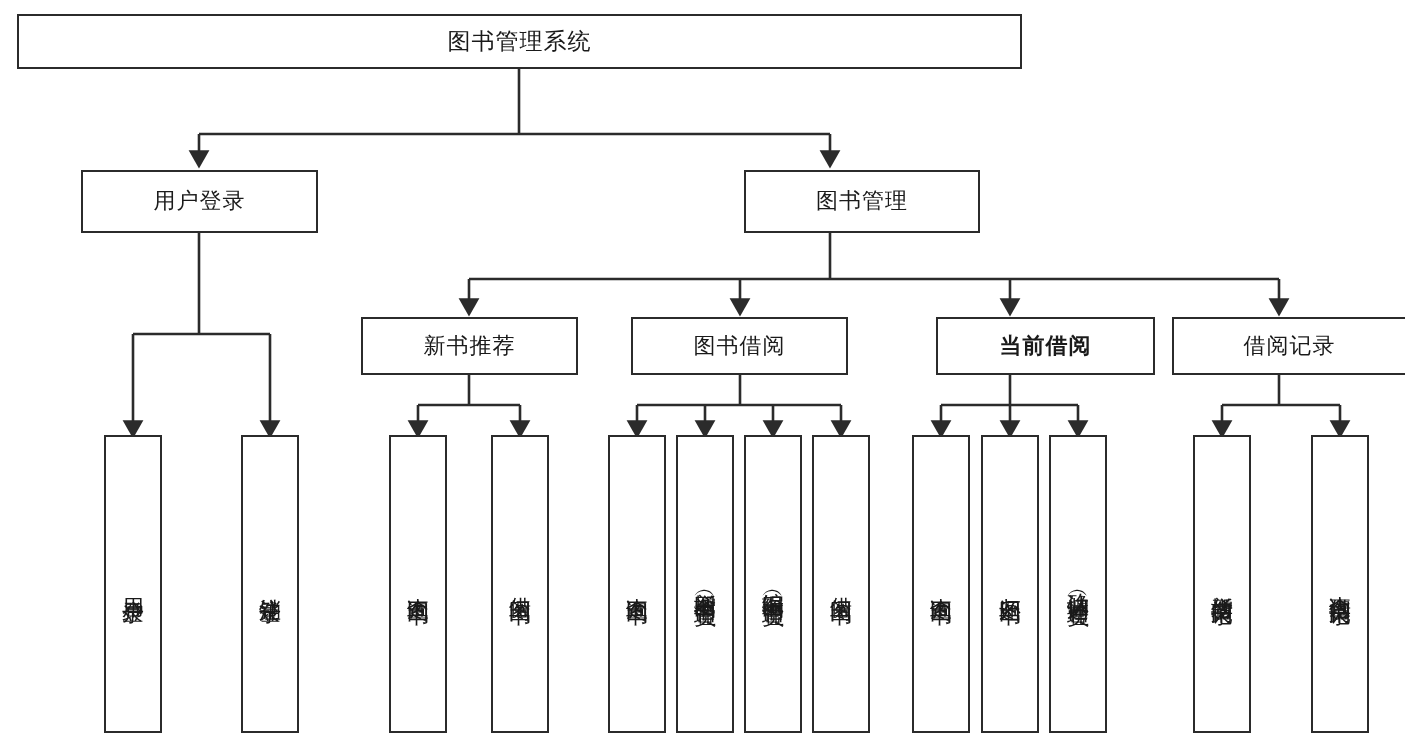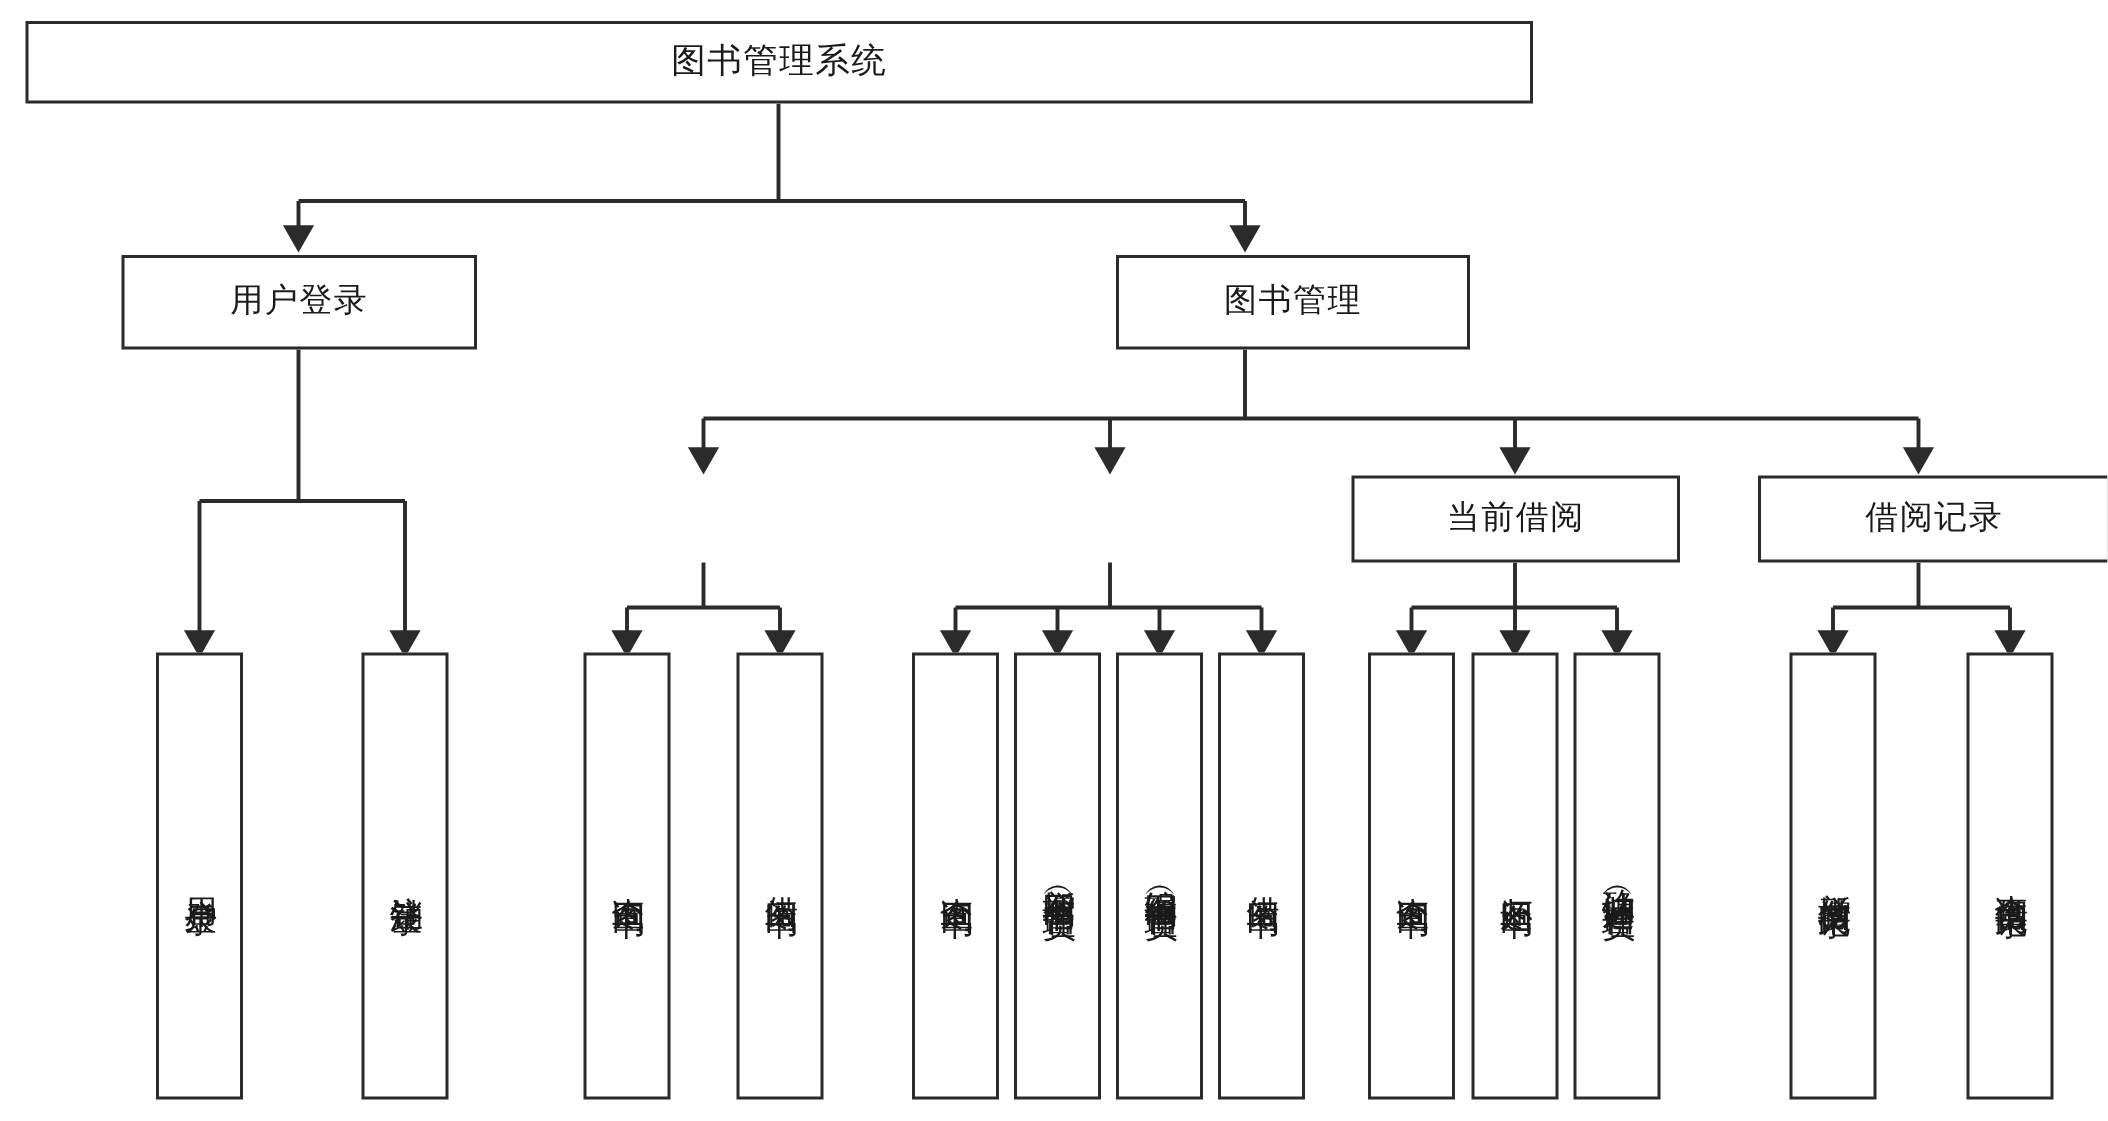--- a/index.html
+++ b/index.html
@@ -126,21 +126,27 @@
     <span>图书管理系统</span>
   </div>
 
   <div class="node h-node" style="left:81px; top:170px; width:237px; height:63px;">
     <span>用户登录</span>
   </div>
   <div class="node h-node" style="left:744px; top:170px; width:236px; height:63px;">
     <span>图书管理</span>
   </div>
 
-  <div class="node h-node" style="left:901px; top:317px; width:219px; height:58px;">
+  <div class="node h-node" style="left:361px; top:317px; width:217px; height:58px;">
+    <span>新书推荐</span>
+  </div>
+  <div class="node h-node" style="left:631px; top:317px; width:217px; height:58px;">
+    <span>图书借阅</span>
+  </div>
+  <div class="node h-node" style="left:936px; top:317px; width:219px; height:58px;font-weight:bold;">
     <span>当前借阅</span>
   </div>
   <div class="node h-node" style="left:1172px; top:317px; width:235px; height:58px;">
     <span>借阅记录</span>
   </div>
 
   <div class="node v-node" style="left:104px; top:435px; width:58px; height:298px;">
     <span class="vlabel">用户登录</span>
   </div>
   <div class="node v-node" style="left:241px; top:435px; width:58px; height:298px;">

